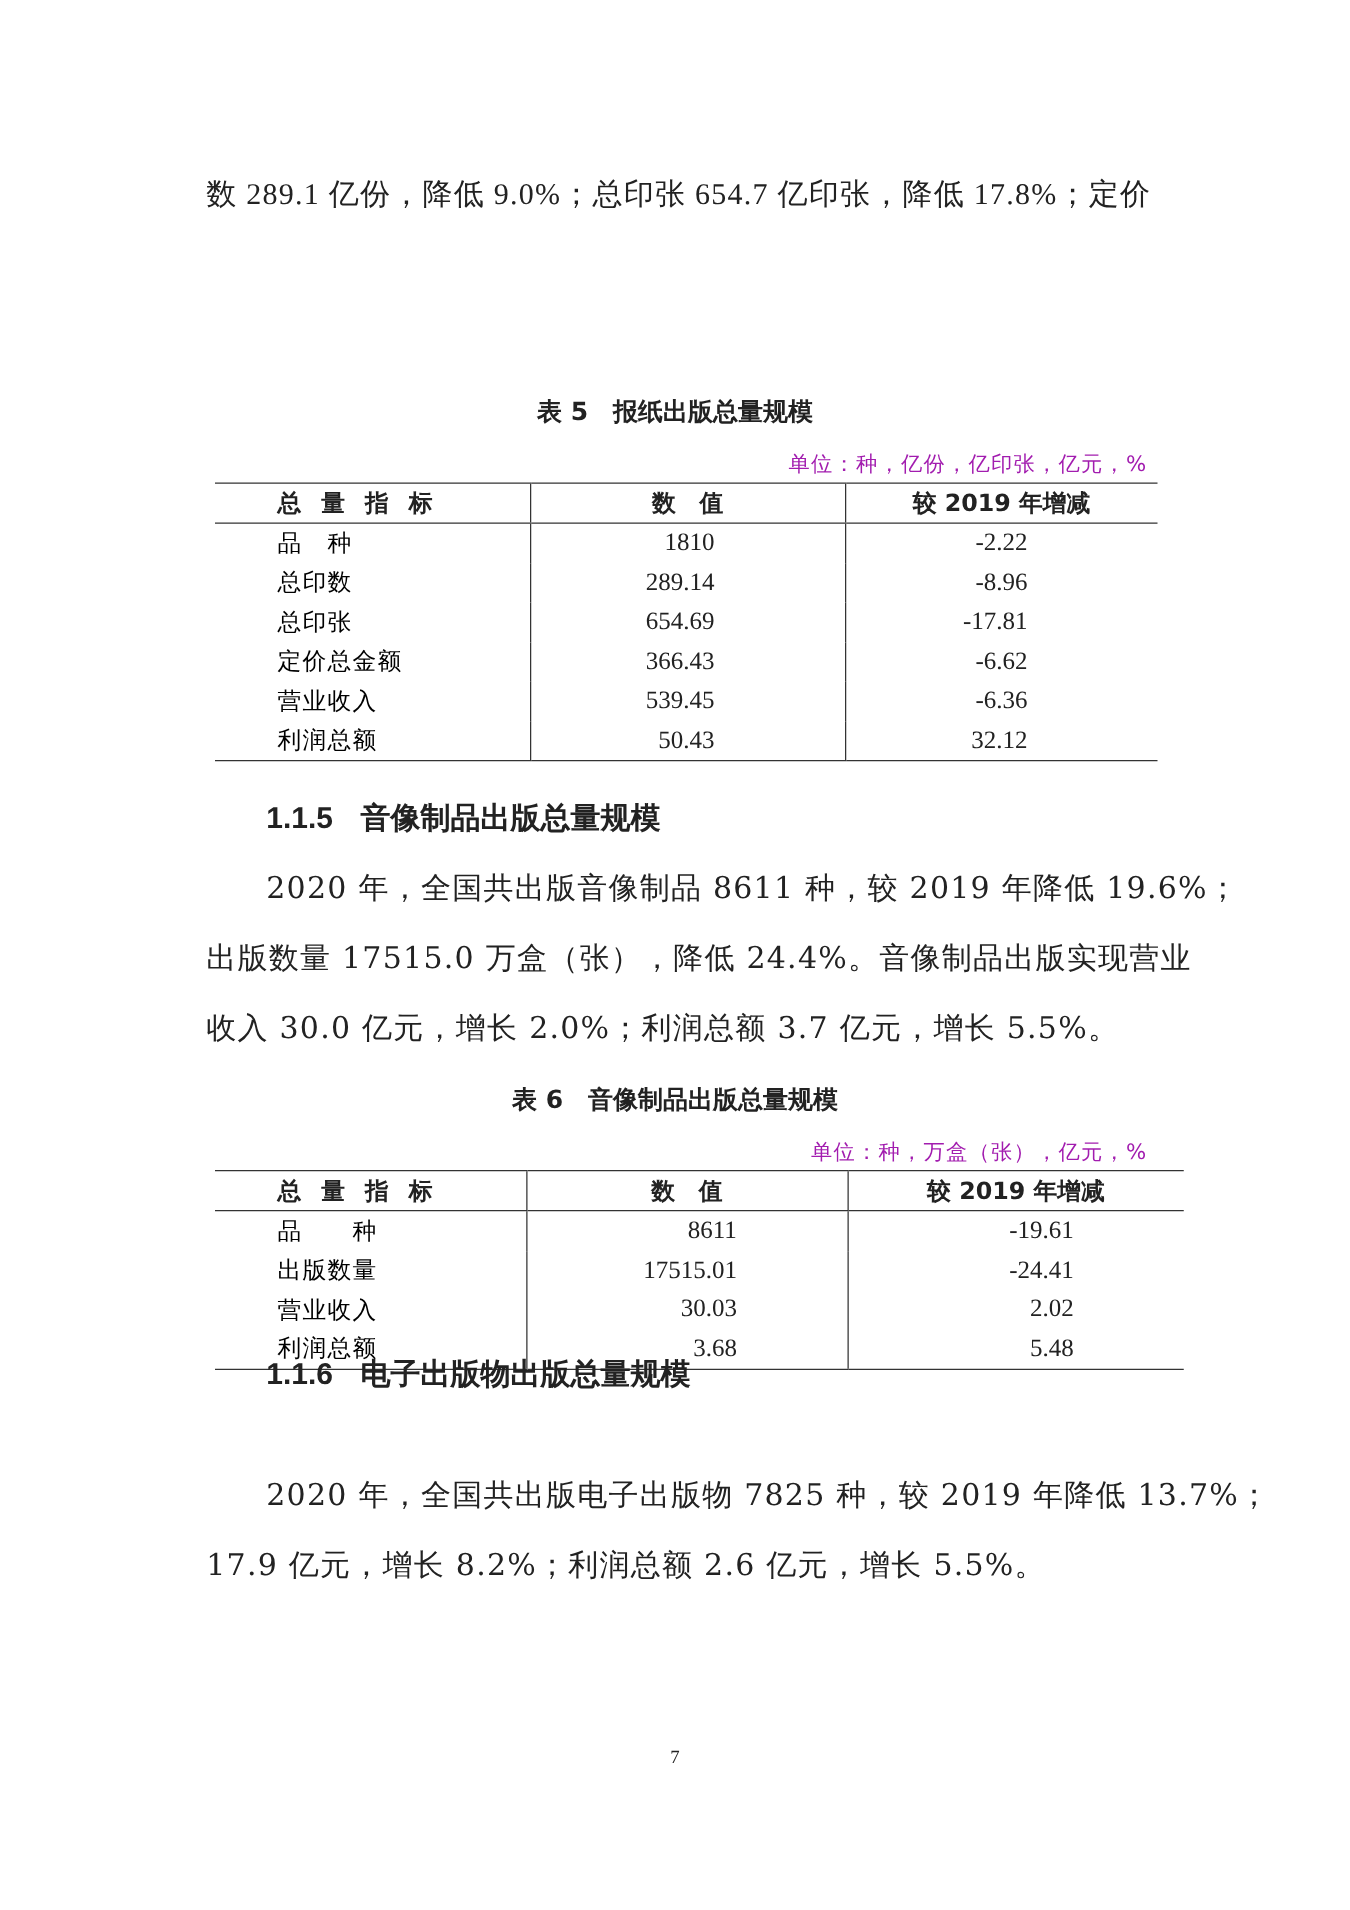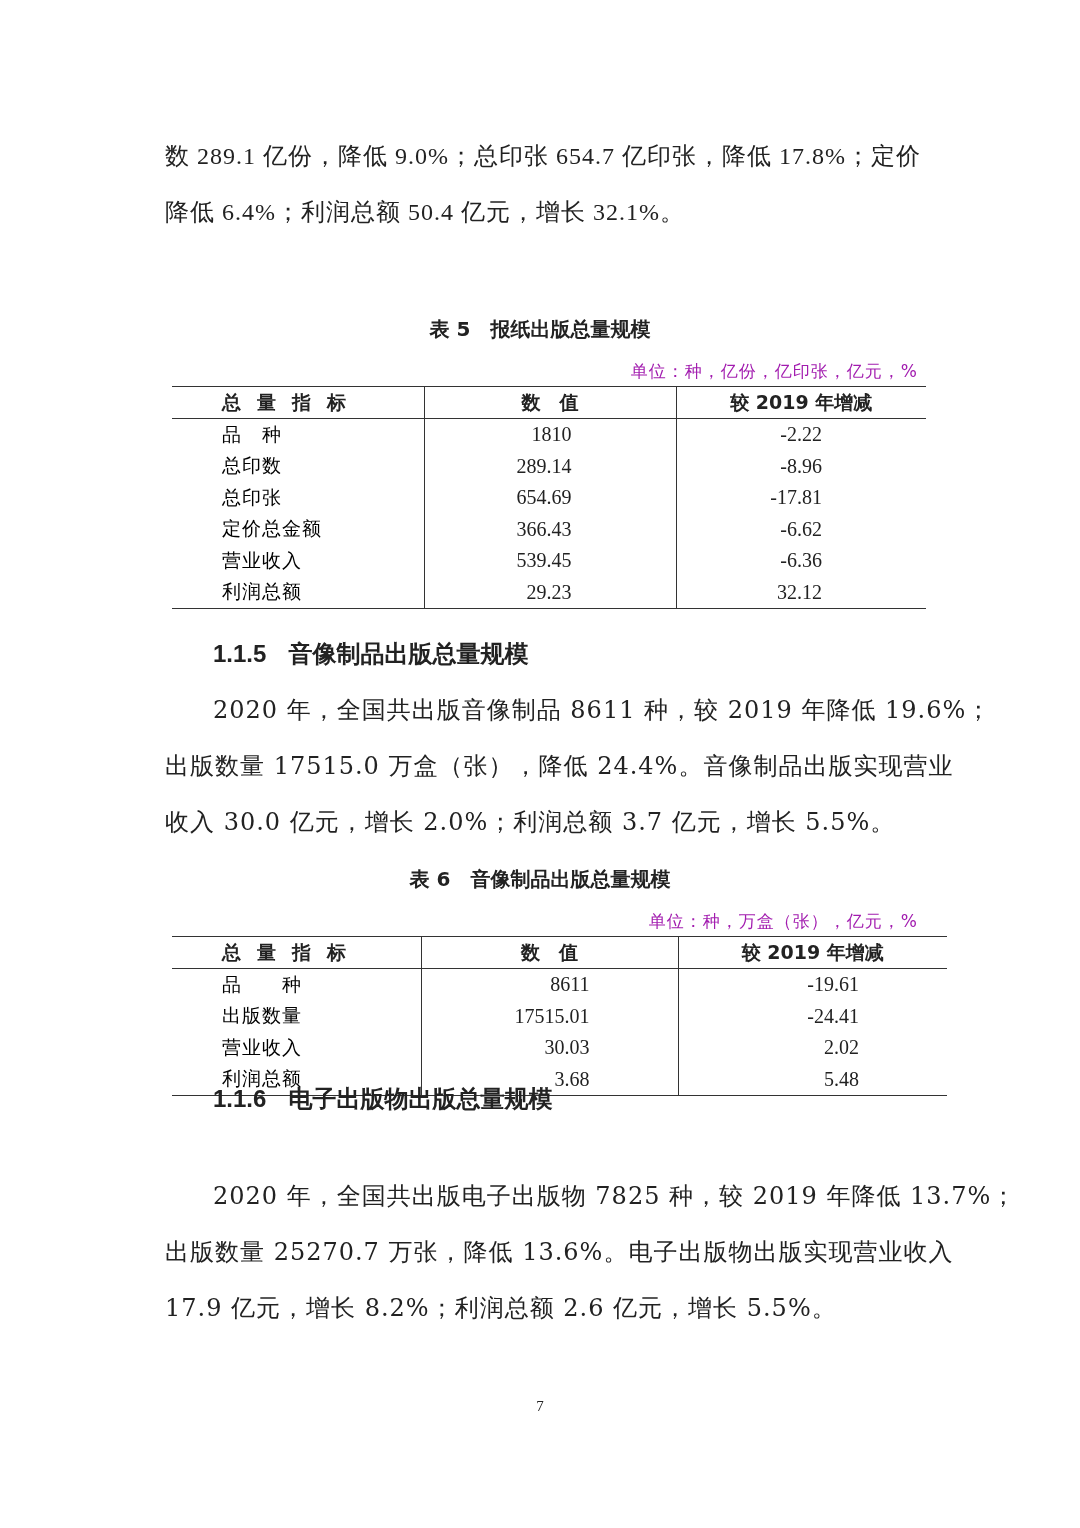--- a/index.html
+++ b/index.html
@@ -22,21 +22,20 @@
   .num3 { text-align: right; padding-right: 104px !important; }
   .heading { position: absolute; left: 213px; font-size: 24px; font-weight: bold; font-family: "DejaVu Sans", sans-serif; }
   .heading .num { font-family: Liberation Sans, sans-serif; margin-right: 22px; }
   .pageno { position: absolute; left: 0; width: 1080px; text-align: center; top: 1398px; font-size: 15px; font-family: "Liberation Serif", serif; }
 </style>
 </head>
 <body>
 
 <div class="para" style="top:128px;font-family:Liberation Serif, serif;">
   <span class="line">数 289.1 亿份，降低 9.0%；总印张 654.7 亿印张，降低 17.8%；定价</span>
-  <span class="line">降低 6.4%；利润总额 50.4 亿元，增长 32.1%。</span>
 </div>
 
 <div class="caption" style="top:316px;">表 5　报纸出版总量规模</div>
 <div class="unit" style="top:360px; right:162px;">单位：种，亿份，亿印张，亿元，%</div>
 <table class="data" style="top:386px; left:172px; width:754px;">
   <colgroup>
       <col style="width:252px">
       <col style="width:252px">
       <col style="width:250px">
     </colgroup>
@@ -68,21 +67,21 @@
       <td class="c2 num2">366.43</td>
       <td class="c3 num3">-6.62</td>
     </tr>
     <tr>
       <td class="label">营业收入</td>
       <td class="c2 num2">539.45</td>
       <td class="c3 num3">-6.36</td>
     </tr>
     <tr class="last">
       <td class="label">利润总额</td>
-      <td class="c2 num2">29.23</td>
+      <td class="c2 num2">50.43</td>
       <td class="c3 num3">32.12</td>
     </tr>
   </tbody>
 </table>
 
 <div class="heading" style="top:638px;">
   <span class="num">1.1.5</span><span>音像制品出版总量规模</span>
 </div>
 <div class="para" style="top:682px;">
   <span class="line indent">2020 年，全国共出版音像制品 8611 种，较 2019 年降低 19.6%；</span>
@@ -127,17 +126,16 @@
       <td class="c3 num3" style="padding-right:88px !important;">5.48</td>
     </tr>
   </tbody>
 </table>
 
 <div class="heading" style="top:1083px;">
   <span class="num">1.1.6</span><span>电子出版物出版总量规模</span>
 </div>
 <div class="para" style="top:1168px;">
   <span class="line indent">2020 年，全国共出版电子出版物 7825 种，较 2019 年降低 13.7%；</span>
-  <span class="line">出版数量 25270.7 万张，降低 13.6%。电子出版物出版实现营业收入</span>
   <span class="line">17.9 亿元，增长 8.2%；利润总额 2.6 亿元，增长 5.5%。</span>
 </div>
 
 <div class="pageno">7</div>
 
 </body></html>

